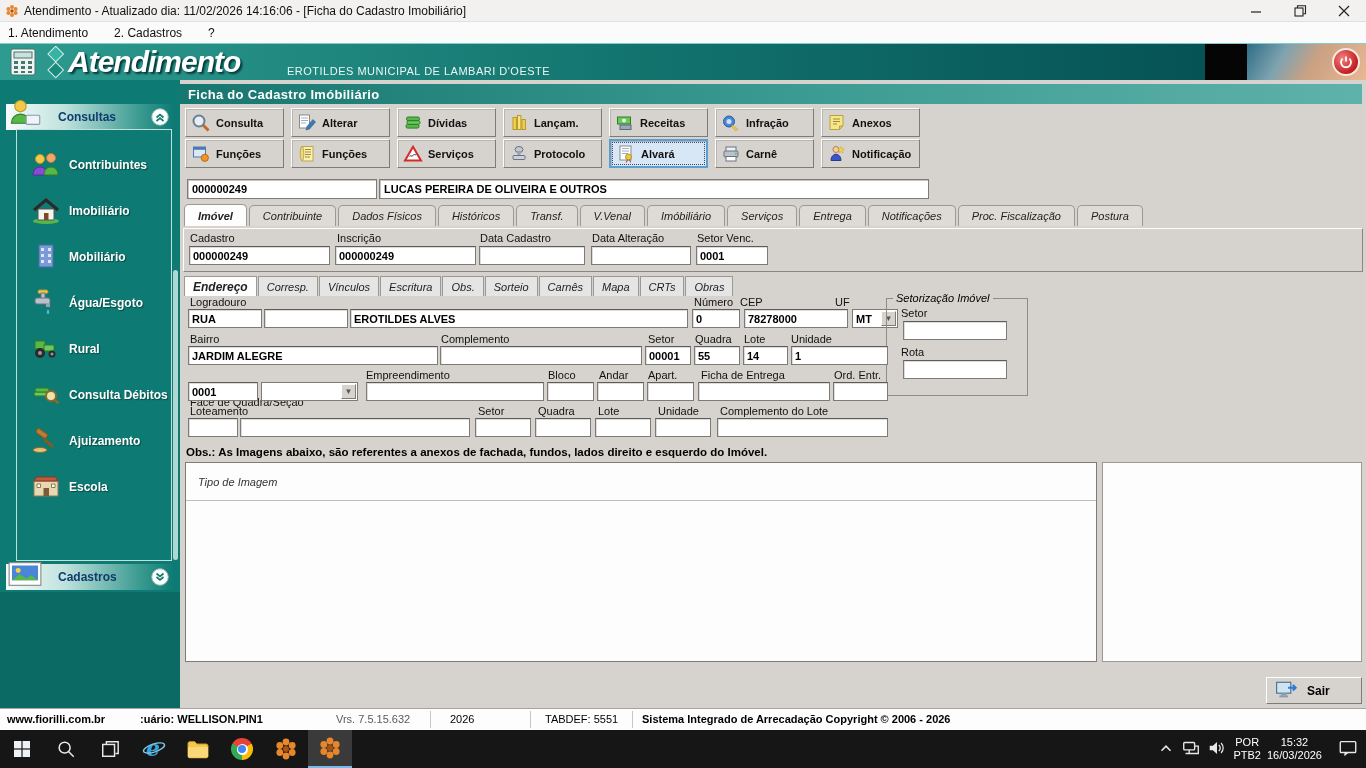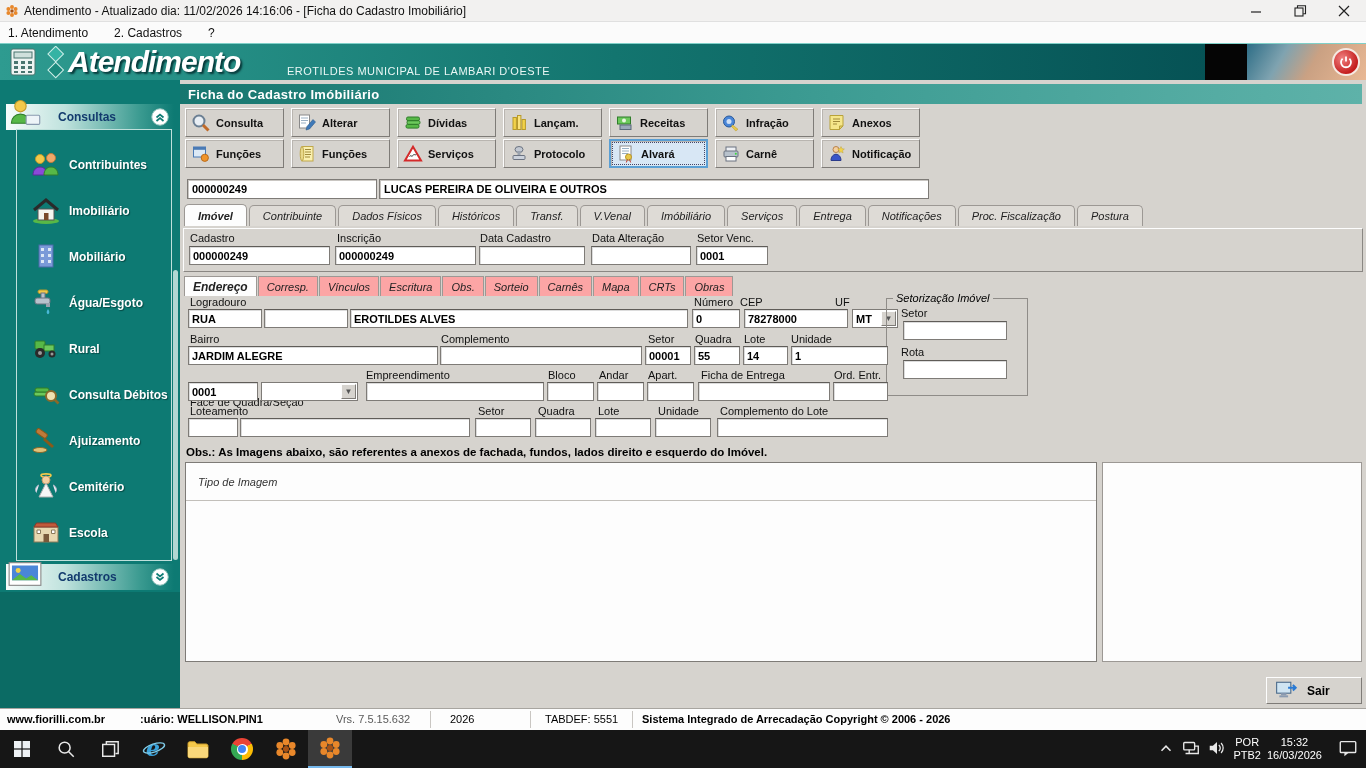--- a/index.html
+++ b/index.html
@@ -49,21 +49,21 @@
   .tabsrow { position:absolute; left:4px; top:124px; height:22px; display:flex; align-items:flex-end; gap:2px; }
   .tab { height:21px; padding:0 13px; display:flex; align-items:center; font:italic 11px "Liberation Sans",sans-serif; color:#222; background:#dedbd6; border:1px solid #9c9894; border-bottom:none; border-radius:5px 5px 0 0; cursor:pointer; }
   .tab.active { background:#fdfdfd; font:italic bold 11px "Liberation Sans",sans-serif; height:22px; }
 
   .cadpanel { position:absolute; left:3px; top:148px; width:1180px; height:44px; border:1px solid; border-color:#fdfdfd #8a8783 #8a8783 #fdfdfd; background:#d6d3ce; }
   .lbl { position:absolute; font-size:11px; color:#111; white-space:nowrap; }
   .fld { position:absolute; height:19px; background:#fff; border:1px solid #7e7b77; border-top-color:#5f5c58; box-shadow:inset 1px 1px 0 #dcdcdc; font:bold 11px "Liberation Sans",sans-serif; color:#000; padding:0 3px; }
   input.fld { outline:none; }
 
   .subtabsrow { position:absolute; left:4px; top:196px; height:20px; display:flex; gap:1px; }
-  .subtab { height:20px; padding:0 8px; display:flex; align-items:center; font:italic 11px "Liberation Sans",sans-serif; color:#222; background:#fca5a5; border:1px solid #9c9894; border-bottom:none; cursor:pointer; }
+  .subtab { height:20px; padding:0 8px; display:flex; align-items:center; font:italic 11px "Liberation Sans",sans-serif; color:#222; background:#e5e5e5; border:1px solid #9c9894; border-bottom:none; cursor:pointer; }
   .subtab.active { background:#fdfdfd; font:italic bold 12px "Liberation Sans",sans-serif; }
 
   .addr { position:absolute; left:0; top:216px; width:1182px; height:150px; }
   .combo { position:absolute; height:19px; background:#fff; border:1px solid #7e7b77; display:flex; align-items:center; }
   .combo .cval { flex:1; font:bold 11px "Liberation Sans",sans-serif; padding-left:3px; }
   .combo .carr { width:15px; height:15px; margin-right:1px; background:#d6d3ce; border:1px solid; border-color:#fdfdfd #7e7b77 #7e7b77 #fdfdfd; display:flex; align-items:center; justify-content:center; font-size:8px; color:#555; }
   .groupbox { position:absolute; left:706px; top:2px; width:142px; height:98px; border:1px solid #8f8c88; }
   .groupbox .gtitle { position:absolute; left:6px; top:-7px; background:#d6d3ce; padding:0 3px; font:italic 11px "Liberation Sans",sans-serif; }
 
   .obsline { position:absolute; left:6px; top:366px; font:bold 11.5px "Liberation Sans",sans-serif; color:#000; }
@@ -251,29 +251,20 @@
     <div class="sitem">
       <span class="sicon"><svg viewBox="0 0 30 28" width="30" height="28">
             <rect x="5" y="5" width="12" height="5" rx="2" transform="rotate(35 11 7)" fill="#c07a3a" stroke="#8a5a1a"></rect>
             <path d="M13 13l9 8" stroke="#8a5a1a" stroke-width="3"></path>
             <ellipse cx="9" cy="24" rx="7" ry="2.5" fill="#e0c27a" stroke="#8a6a2a"></ellipse>
           </svg></span>
       <span class="slabel">Ajuizamento</span>
     </div>
     <div class="sitem">
       <span class="sicon"><svg viewBox="0 0 30 28" width="30" height="28">
-            <ellipse cx="15" cy="3.5" rx="5" ry="1.6" fill="none" stroke="#f2c94a" stroke-width="1.6"></ellipse>
-            <circle cx="15" cy="8" r="4" fill="#f5cfa0" stroke="#c09a6a"></circle>
-            <path d="M8 13c-3 1-4.5 5-2.5 7.5M22 13c3 1 4.5 5 2.5 7.5" fill="#ecebf5" stroke="#b8b8cc"></path>
-            <path d="M15 11 8 25h14z" fill="#f7f7f7" stroke="#b0b0b0"></path>
-          </svg></span>
-      <span class="slabel">Cemitério</span>
-    </div>
-    <div class="sitem">
-      <span class="sicon"><svg viewBox="0 0 30 28" width="30" height="28">
             <rect x="3" y="9" width="24" height="15" fill="#e8d8b0" stroke="#8a7a5a"></rect>
             <path d="M3 9h24l-2.5-4h-19z" fill="#c05a3a" stroke="#8a3a2a"></path>
             <rect x="12.5" y="16" width="5.5" height="8" fill="#7a5a3a"></rect>
             <path d="M6 12h3.5v3.5H6zM20.5 12H24v3.5h-3.5z" fill="#fff" stroke="#8a7a5a"></path>
           </svg></span>
       <span class="slabel">Escola</span>
     </div>
   </div>
 
   <div class="sscroll"></div>

